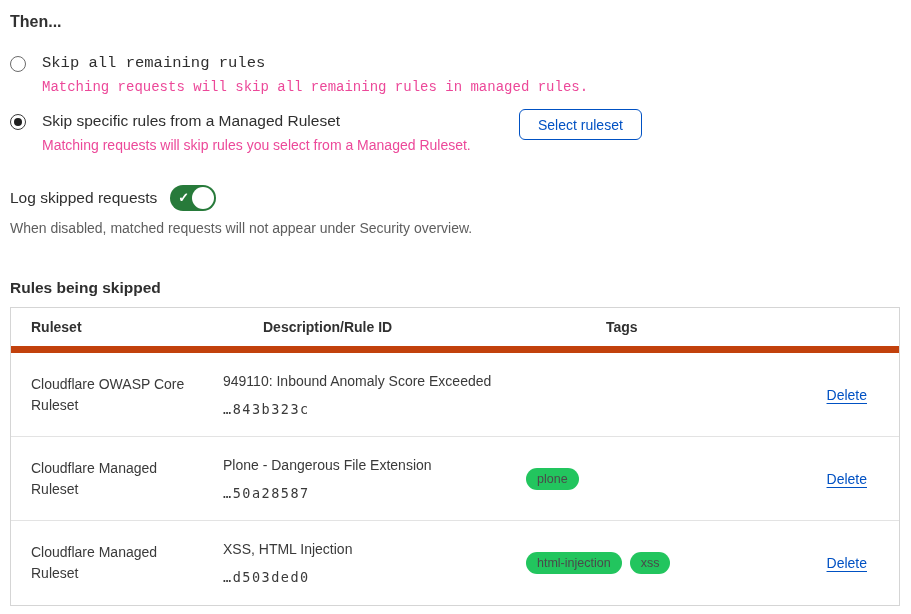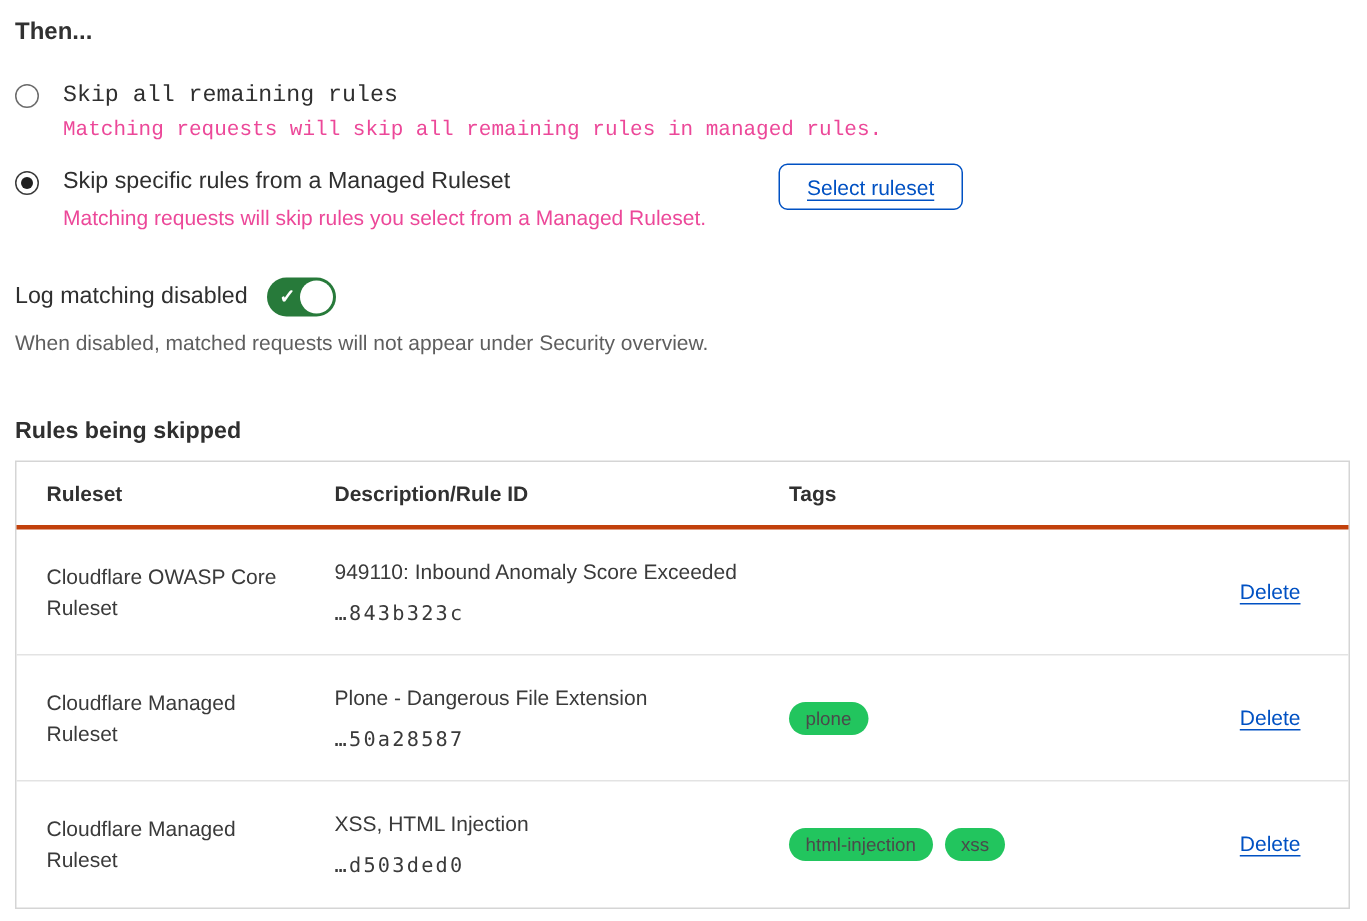--- a/index.html
+++ b/index.html
@@ -14,34 +14,34 @@
   .option-2 { margin-top:15px; }
   .radio { width:16px; height:16px; border-radius:50%; border:1.5px solid #6b6b6b; margin-top:3px; flex:0 0 16px; background:#fff; position:relative; cursor:pointer; }
   .radio.selected { border-color:#3a3a3a; }
   .radio.selected::after { content:""; position:absolute; left:50%; top:50%; width:8px; height:8px; margin:-4px 0 0 -4px; border-radius:50%; background:#1f1f1f; }
   .option-text { margin-left:16px; }
   .option-label { font-size:15.5px; color:#2f2f2f; line-height:20px; }
   .option-desc { font-size:14px; color:#ec4899; line-height:18px; margin-top:5px; }
 
   .select-ruleset-btn { position:absolute; left:509px; top:-2px; height:31px; padding:0 18px;
     background:#fff; border:1px solid #0051c3; border-radius:6px; font-size:14px; color:#0051c3;
-    text-decoration:underline; text-underline-offset:3px; cursor:pointer; font-family:"Liberation Sans", sans-serif; }
+    text-underline-offset:3px; cursor:pointer; font-family:"Liberation Sans", sans-serif; }
 
   .log-row { margin-top:31px; display:flex; align-items:center; }
   .log-label { font-size:15.5px; color:#2f2f2f; }
   .toggle { margin-left:13px; width:46px; height:26px; border-radius:13px; background:#277a3a; position:relative; cursor:pointer; }
   .toggle .check { position:absolute; left:8px; top:4px; color:#ffffff; font-size:13px; line-height:18px; font-weight:700; }
   .toggle .knob { position:absolute; right:2px; top:2px; width:22px; height:22px; border-radius:50%; background:#ffffff; }
   .log-help { margin-top:8px; font-size:14px; color:#5e5e5e; line-height:18px; }
 
   .rules-title { margin-top:42px; font-size:15.5px; font-weight:700; color:#2f2f2f; }
 
   .rules-table { margin-top:10px; width:890px; border:1px solid #d5d5d5; background:#fff; }
   .t-row { display:grid; grid-template-columns:192px 303px 1fr 110px; align-items:center; }
-  .t-header { height:45px; border-bottom:3px solid #c2410c; }
+  .t-header { height:45px; border-bottom:7px solid #c2410c;gap:40px; }
   .t-header .cell { font-size:14px; font-weight:700; color:#313131; }
   .t-body-row { height:84px; border-bottom:1px solid #e3e3e3; }
   .t-body-row:last-child { border-bottom:none; }
   .cell { padding-left:20px; }
   .cell-action { padding-right:32px; padding-left:0; text-align:right; }
   .cell-ruleset { font-size:14px; color:#3a3a3a; line-height:21px; padding-right:12px; }
   .desc-line { font-size:14px; color:#3a3a3a; line-height:17px; }
   .rule-id { font-family:"DejaVu Sans Mono", monospace; font-size:13.5px; letter-spacing:1.5px; color:#3a3a3a; margin-top:11px; }
   .tags-wrap { display:flex; gap:8px; flex-wrap:wrap; }
   .tag-pill { background:#22c55e; color:#4a4a4a; border-radius:11px; padding:3px 11px; font-size:12.5px; line-height:16px; }
@@ -65,21 +65,21 @@
   <div class="option option-2">
     <span class="radio selected"></span>
     <div class="option-text">
       <div class="option-label">Skip specific rules from a Managed Ruleset</div>
       <div class="option-desc">Matching requests will skip rules you select from a Managed Ruleset.</div>
     </div>
     <button class="select-ruleset-btn">Select ruleset</button>
   </div>
 
   <div class="log-row">
-    <span class="log-label">Log matching disabled</span>
+    <span class="log-label">Log skipped requests</span>
     <span class="toggle">
       <span class="check">✓</span>
       <span class="knob"></span>
     </span>
   </div>
   <div class="log-help">When disabled, matched requests will not appear under Security overview.</div>
 
   <div class="rules-title">Rules being skipped</div>
 
   <div class="rules-table">

